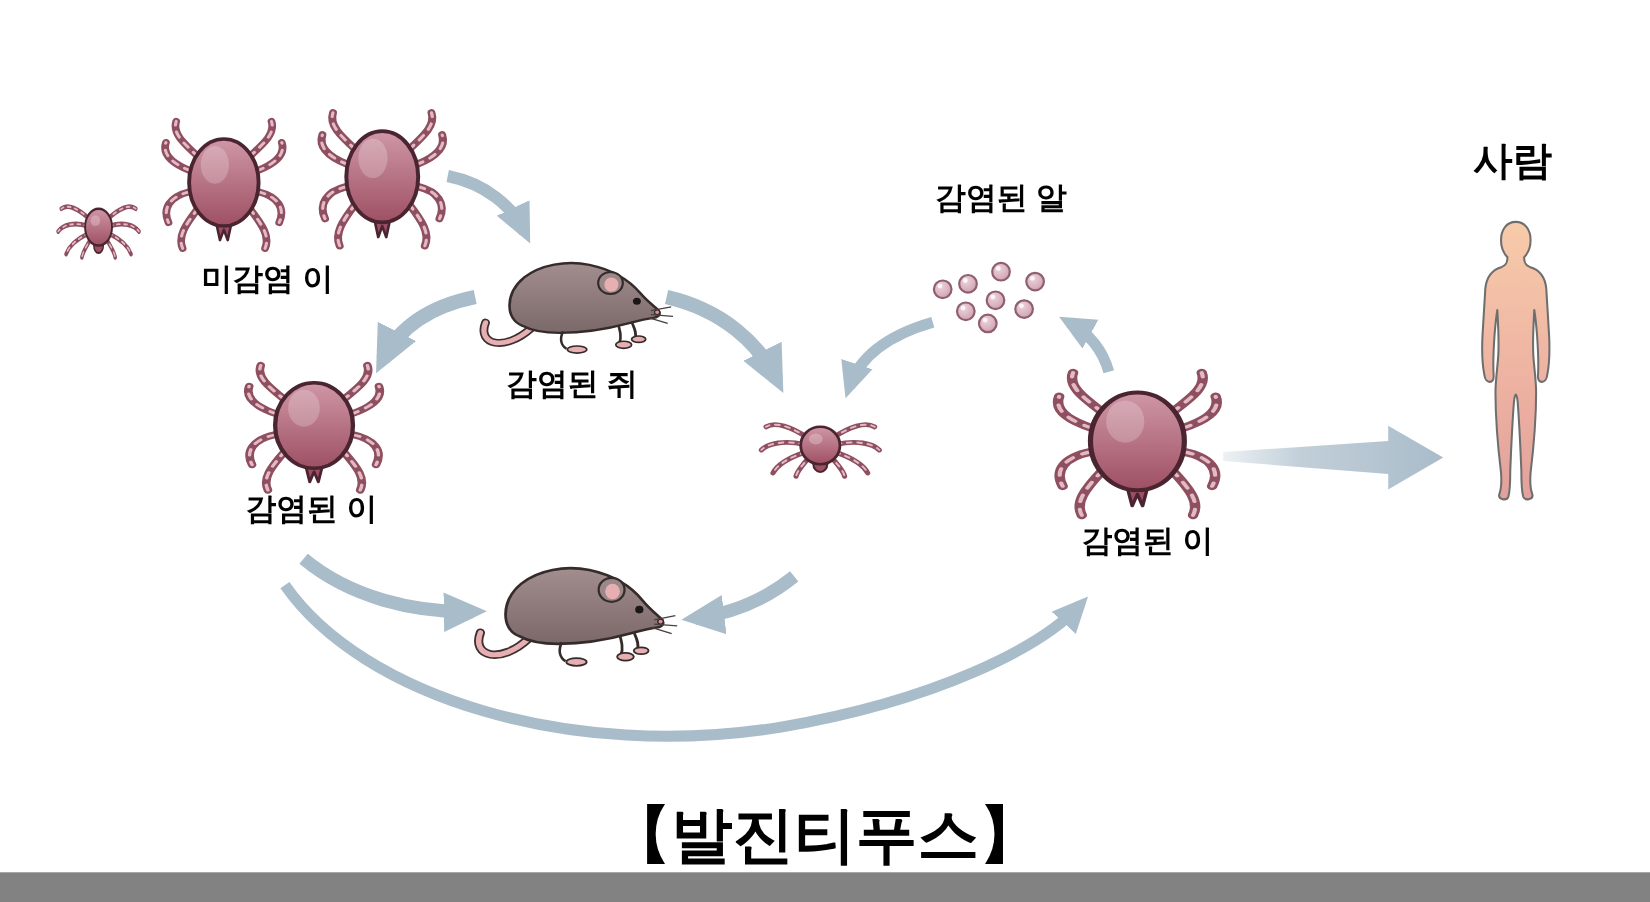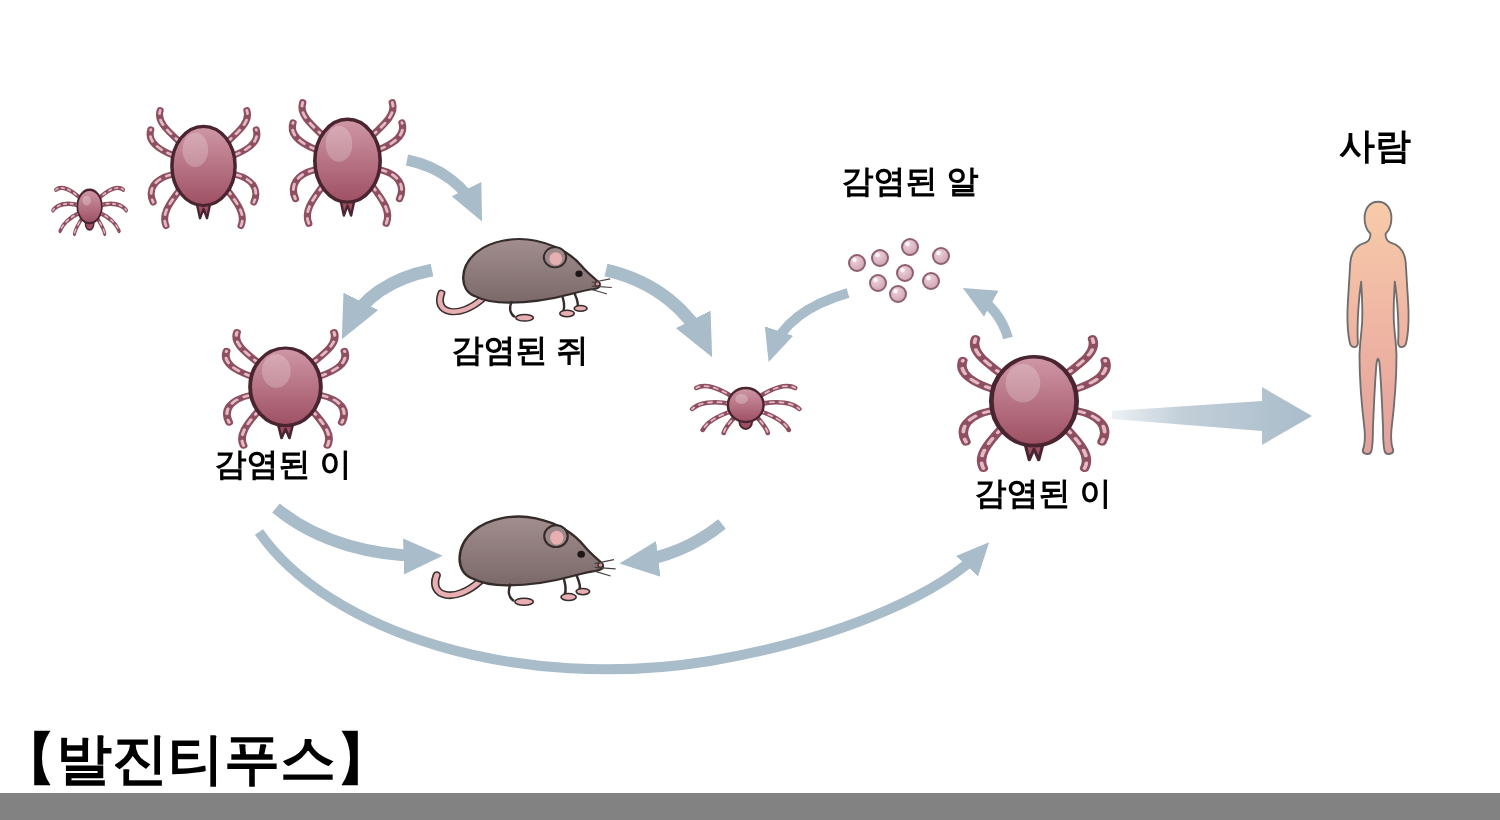--- a/index.html
+++ b/index.html
@@ -8,30 +8,30 @@
     width:1500px;height:820px;
     background:var(--c-background,#ffffff);
     overflow:hidden;
     font-family:"Liberation Sans","DejaVu Sans",sans-serif;
   }
   #art{position:absolute;left:0;top:0;}
   .lbl{
     position:absolute;
     transform:translateX(-50%);
     font-weight:800;
-    font-size:32px;
+    font-size:28px;
     line-height:1.12;
     color:var(--c-text,#000);
     white-space:nowrap;
     text-align:center;
   }
   .lbl.two-line{white-space:pre-line;}
   .title{
     position:absolute;left:0;top:722px;width:100%;
-    text-align:left;
+    text-align:center;
     font-weight:800;font-size:56px;
     color:var(--c-text,#000);
   }
   .footer-bar{
     position:absolute;left:0;bottom:0;width:100%;height:27px;
     background:var(--c-footer-bar,#828282);
   }
   
   .arrow{fill:none;stroke:var(--c-arrow,#a9bcca);}
   .ah{fill:var(--c-arrow,#a9bcca);}
@@ -177,20 +177,21 @@
       <use href="#louse" transform="translate(955,334) scale(1.58,1.20)"></use>
     </g>
     <g>
       <use href="#rat" transform="translate(430,498) scale(0.84,0.78)"></use>
     </g>
     <g>
       <use href="#human" transform="translate(1336,200) scale(0.84,0.87)"></use>
     </g>
   </svg>
 
+  <div class="lbl" style="left:243px;top:238px;">미감염 이</div>
 
   <div class="lbl" style="left:520px;top:333px;text-align:right;">감염된 쥐</div>
 
   <div class="lbl" style="left:283px;top:447px;">감염된 이</div>
 
 
   <div class="lbl" style="left:910px;top:164px;">감염된 알</div>
 
   <div class="lbl" style="left:1043px;top:476px;">감염된 이</div>
 

